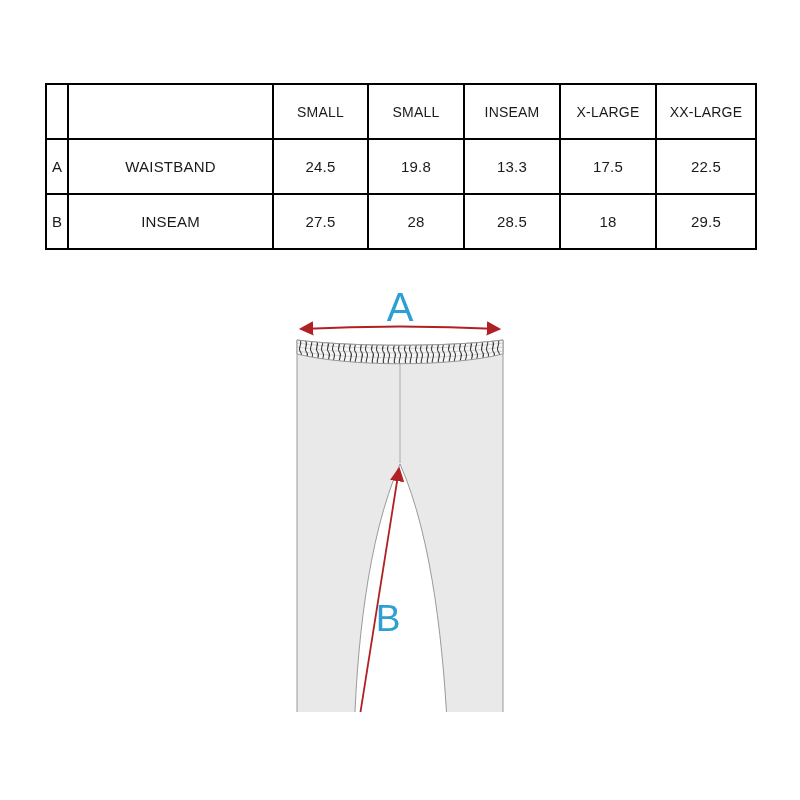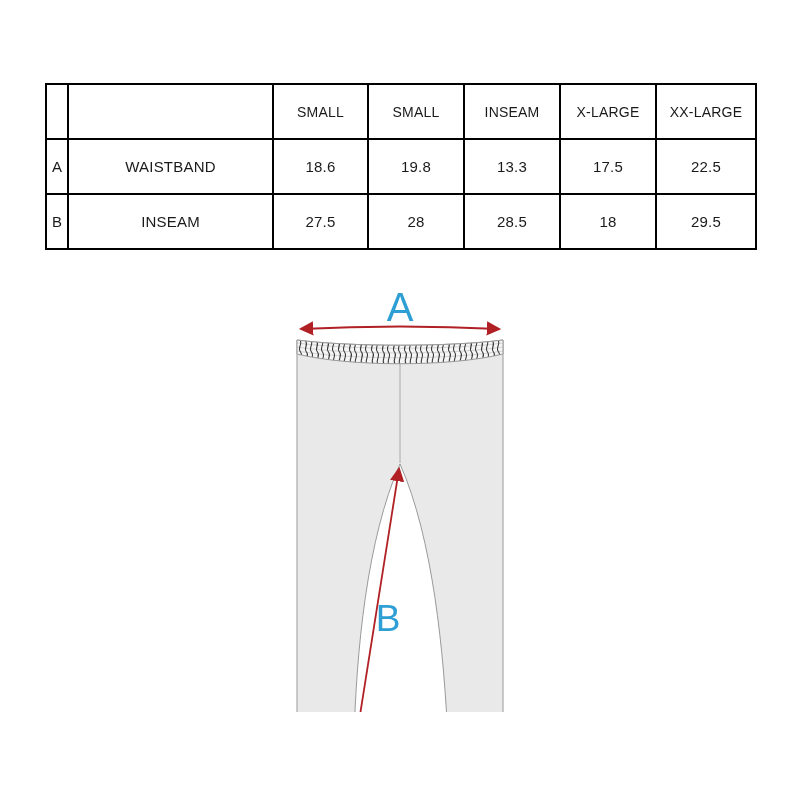--- a/index.html
+++ b/index.html
@@ -45,21 +45,21 @@
         <td></td>
         <td>SMALL</td>
         <td>SMALL</td>
         <td>INSEAM</td>
         <td>X-LARGE</td>
         <td>XX-LARGE</td>
       </tr>
       <tr>
         <td>A</td>
         <td>WAISTBAND</td>
-        <td>18.6</td>
+        <td>24.5</td>
         <td>19.8</td>
         <td>13.3</td>
         <td>17.5</td>
         <td>22.5</td>
       </tr>
       <tr>
         <td>B</td>
         <td>INSEAM</td>
         <td>27.5</td>
         <td>28</td>

